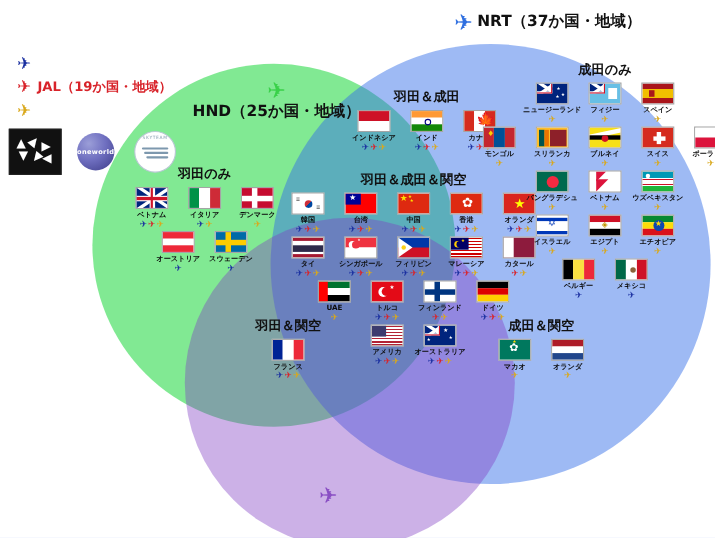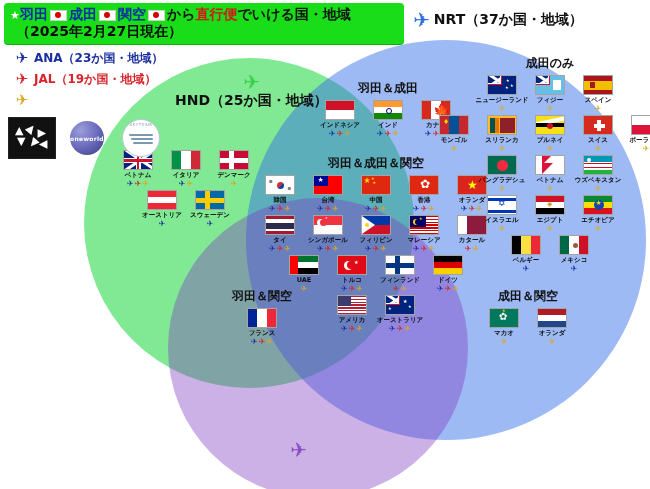--- a/index.html
+++ b/index.html
@@ -102,21 +102,21 @@
   .cname{font-size:6.5px;font-weight:bold;color:#0d0d0d;line-height:8px;margin-top:1px;white-space:nowrap;}
   .planes{display:flex;gap:1px;height:9px;align-items:center;justify-content:center;}
   .planes i{font-style:normal;font-size:8px;line-height:8px;}
 
   
   #reg-hnd-only{left:106px;top:150px;width:160px;}
   #reg-hnd-nrt{left:318px;top:80px;width:140px;}
   #reg-all{left:276px;top:155px;width:200px;}
   #reg-hnd-kix{left:202px;top:288px;width:120px;}
   #reg-nrt-only{left:452px;top:55px;width:196px;}
-  #reg-nrt-kix{left:468px;top:288px;width:120px;}
+  #reg-nrt-kix{left:432px;top:288px;width:120px;}
 
   
   .f-h3{display:flex;flex-direction:column;height:100%;}
   .f-h3 div{flex:1;}
   .f-v3{display:flex;height:100%;}
   .f-v3 div{flex:1;}
   .f-h2{display:flex;flex-direction:column;height:100%;}
   .f-h2 div{flex:1;}
   .dot{position:absolute;border-radius:50%;}
   .star{position:absolute;color:#fff;line-height:1;}
@@ -135,31 +135,24 @@
     <span class="cn-tx">HND（25か国・地域）</span>
   </div>
   <div class="circle-name" id="name-nrt">
     <span class="cn-pl">✈</span>
     <span class="cn-tx">NRT（37か国・地域）</span>
   </div>
   <div class="circle-name" id="name-kix">
     <span class="cn-pl">✈</span>
   </div>
 
-  <div id="title-banner">
-    <div id="title-line1">
-      <span class="t-star">★</span><span class="t-air">羽田</span><span class="jpflag"></span><span class="t-air">成田</span><span class="jpflag"></span><span class="t-air">関空</span><span class="jpflag"></span><span class="t-kara">から</span><span class="t-chokko">直行便</span><span class="t-tail">でいける国・地域</span>
-    </div>
-    <div id="title-line2">（2025年2月27日現在）</div>
-  </div>
 
   <div id="legend">
     <div class="legend-row">
       <span class="pl ana">✈</span>
-      <span class="lt ana">ANA（23か国・地域）</span>
     </div>
     <div class="legend-row">
       <span class="pl jal">✈</span>
       <span class="lt jal">JAL（19か国・地域）</span>
     </div>
     <div class="legend-row">
       <span class="pl fgn">✈</span>
     </div>
   </div>
 
@@ -181,20 +174,21 @@
       <div class="sky-c">
         <span class="t">SKYTEAM</span>
         <span class="w" style="top:14px;width:24px;"></span>
         <span class="w" style="top:18px;width:22px;left:8px;"></span>
         <span class="w" style="top:22px;width:20px;left:10px;"></span>
       </div>
     </div>
   </div>
 
   <div class="region" id="reg-hnd-only">
+    <div class="region-title">羽田のみ</div>
     <div class="rows">
         <div class="row">
           <div class="country">
             <div class="flag">
               <div style="position:absolute;inset:0;background:#00247d"></div>
               <div style="position:absolute;left:0;top:-4px;width:36px;height:3px;background:#fff;transform:rotate(34deg);transform-origin:0 0"></div>
               <div style="position:absolute;left:0;bottom:-4px;width:36px;height:3px;background:#fff;transform:rotate(-34deg);transform-origin:0 100%"></div>
               <div style="position:absolute;left:0;top:6.5px;width:100%;height:5px;background:#fff"></div>
               <div style="position:absolute;left:11.5px;top:0;width:5px;height:100%;background:#fff"></div>
               <div style="position:absolute;left:0;top:8px;width:100%;height:2.5px;background:#cf142b"></div>

